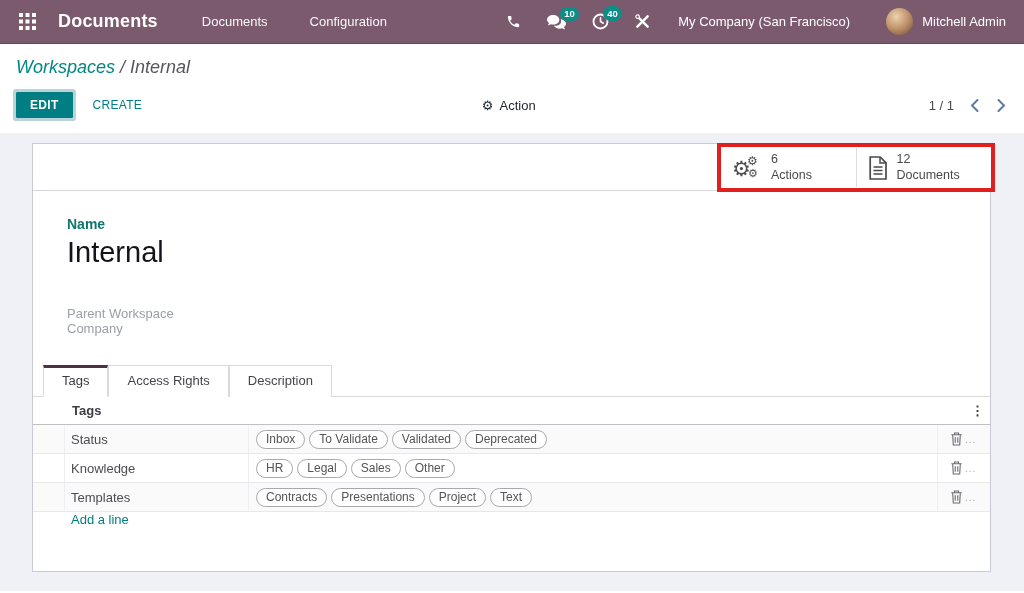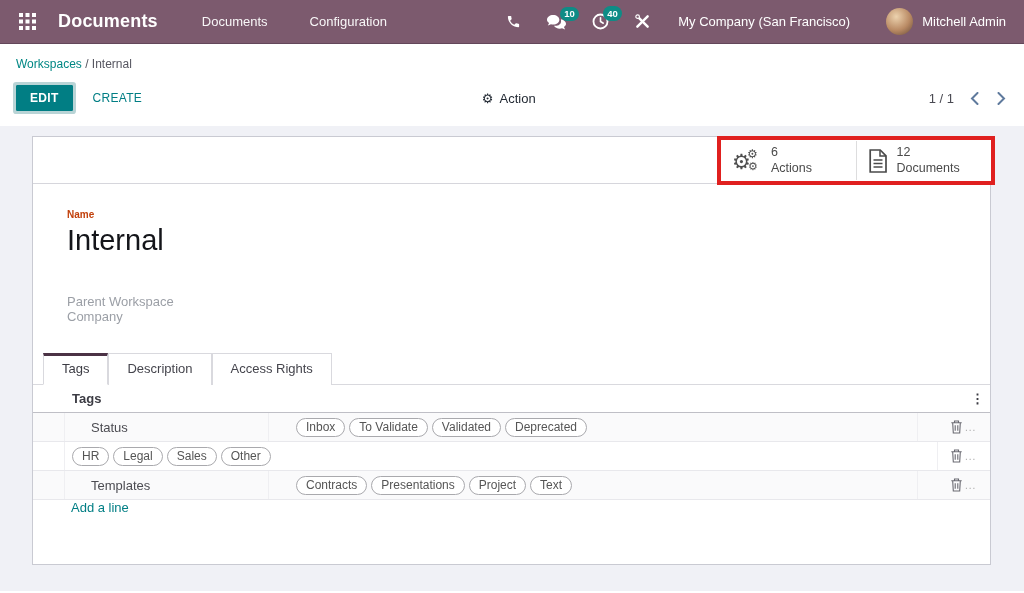--- a/index.html
+++ b/index.html
@@ -22,21 +22,21 @@
   .badge { position:absolute; top:-7px; right:-13px; background:#0e8c86; color:#fff;
            font-size:9.5px; line-height:1; padding:2.5px 4.5px; border-radius:8px; font-weight:bold; }
   .company { font-size:13px; margin-left:2px; cursor:pointer; white-space:nowrap; }
   .user { display:flex; align-items:center; gap:9px; margin-left:10px; cursor:pointer;justify-content:flex-end; }
   .avatar { width:27px; height:27px; border-radius:50%;
             background:radial-gradient(circle at 38% 32%, #ecd2ae, #b98a64 55%, #6d4f3b 95%); }
   .username { font-size:13px; white-space:nowrap; }
 
   
   .control-panel { background:#fff; padding:13px 16px 14px; flex-shrink:0; }
-  .breadcrumb { font-size:12px; color:#565660; }
+  .breadcrumb { font-size:18px; color:#565660;font-style:italic; }
   .breadcrumb .bc-link { color:#008784; cursor:pointer; }
   .cp-row { margin-top:13px; display:flex; align-items:center; position:relative; height:28px; }
   .btn-edit { background:#017e84; border:1px solid #017e84; color:#fff; font-size:12px;
               font-weight:bold; letter-spacing:.3px; padding:5px 13px; cursor:pointer;
               box-shadow:0 0 0 3px #b9d4d6; border-radius:1px; }
   .btn-create { background:none; border:none; color:#017e84; font-size:12px; font-weight:normal;
                 letter-spacing:.3px; margin-left:20px; cursor:pointer; }
   .action-menu { position:absolute; left:50%; transform:translateX(-56%); display:flex;
                  align-items:center; gap:6px; font-size:13px; color:#232a34; cursor:pointer; }
   .action-menu .gear-glyph { font-size:13px; line-height:1; }
@@ -57,35 +57,35 @@
   .stat-text { display:flex; flex-direction:column; align-items:flex-start; line-height:1.25; }
   .stat-value { font-size:12.5px; color:#4a4a4a; }
   .stat-label { font-size:12.5px; color:#4a4a4a; }
   .cogs { position:relative; width:30px; height:26px; color:#4f4f4f; }
   .cog-big { position:absolute; left:0; top:3px; font-size:21px; line-height:1; }
   .cog-small { position:absolute; left:15px; top:0px; font-size:12px; line-height:1; }
   .cog-tiny { position:absolute; left:16px; top:13px; font-size:11px; line-height:1; }
 
   
   .card-body { padding:25px 34px 0; }
-  .field-label { font-size:10px; color:#c2410c; font-weight:bold; }
+  .field-label { font-size:14px; color:#0f766e; font-weight:bold; }
   .record-title { font-size:29px; color:#14151a; font-weight:normal; margin-top:4px; }
   .fields-grid { display:grid; grid-template-columns:1fr; margin-top:37px; }
   .muted-label { font-size:13px; color:#9b9fa6; }
 
   .tabs { display:flex; margin:29px -34px 0; padding-left:10px; border-bottom:1px solid #d9d9de; }
   .tab { padding:7px 18px 8px; font-size:13px; color:#45454d; background:#fff;
          border:1px solid #d9d9de; border-bottom:none; margin-bottom:-1px; cursor:pointer; }
   .tab.active { border-top:3px solid #4b3245; padding-top:5px; border-bottom:1px solid #fff; color:#3c3c44; }
 
   .table { margin:0 -34px; }
   .trow { display:flex; align-items:stretch; height:29px; border-bottom:1px solid #e8e8ec;
           font-size:13px; color:#4c4c52; }
   .trow.head { height:28px; border-bottom:1px solid #bfbfc6; font-weight:bold; color:#3c3c44; }
-  .trow.stripe { background:#fafafb;gap:20px; }
+  .trow.stripe { background:#fafafb; }
   .c0 { width:32px; border-right:1px solid #efeff2; }
   .head .c0, .addline .c0 { border-right:none; }
   .c1 { width:184px; padding-left:6px; display:flex; align-items:center; border-right:1px solid #efeff2; }
   .head .c1 { border-right:none; }
   .c2 { flex:1; padding-left:7px; display:flex; align-items:center; gap:4px; border-right:1px solid #efeff2; }
   .head .c2 { border-right:none; }
   .c3 { width:52px; display:flex; align-items:center; justify-content:flex-start; padding-left:12px; gap:2px; }
   .head .c3 { justify-content:flex-end; padding-right:6px; }
   .pill { display:inline-block; border:1px solid #a9a9ad; border-radius:100px; padding:1px 9px 2px;
           font-size:12px; color:#555; background:#fff; white-space:nowrap; }
@@ -221,22 +221,22 @@
         <div class="field-label">Name</div>
         <h1 class="record-title">Internal</h1>
 
         <div class="fields-grid">
           <span class="muted-label">Parent Workspace</span>
           <span class="muted-label">Company</span>
         </div>
 
         <div class="tabs">
           <div class="tab active">Tags</div>
+          <div class="tab">Access Rights</div>
           <div class="tab">Description</div>
-          <div class="tab">Access Rights</div>
         </div>
 
         <div class="table">
           <div class="trow head">
             <div class="c0"></div>
             <div class="c2">Tags</div>
             <div class="c3">
                 <span class="kebab">⋮</span>
               </div>
           </div>
@@ -255,20 +255,21 @@
                 <svg width="13" height="14" viewBox="0 0 12 14">
                     <path d="M.8 2.8h10.4M4 2.5V1h4v1.5M2.2 3l.6 10h6.4l.6-10M4.7 5.2v5.6M7.3 5.2v5.6" stroke="#6a6a72" fill="none" stroke-width="1.1"></path>
                   </svg>
               </button>
               <span class="row-ellipsis">...</span>
             </div>
           </div>
 
           <div class="trow">
             <div class="c0"></div>
+            <div class="c1">Knowledge</div>
             <div class="c2">
               <span class="pill">HR</span>
               <span class="pill">Legal</span>
               <span class="pill">Sales</span>
               <span class="pill">Other</span>
             </div>
             <div class="c3">
               <button class="trash-btn">
                 <svg width="13" height="14" viewBox="0 0 12 14">
                     <path d="M.8 2.8h10.4M4 2.5V1h4v1.5M2.2 3l.6 10h6.4l.6-10M4.7 5.2v5.6M7.3 5.2v5.6" stroke="#6a6a72" fill="none" stroke-width="1.1"></path>

